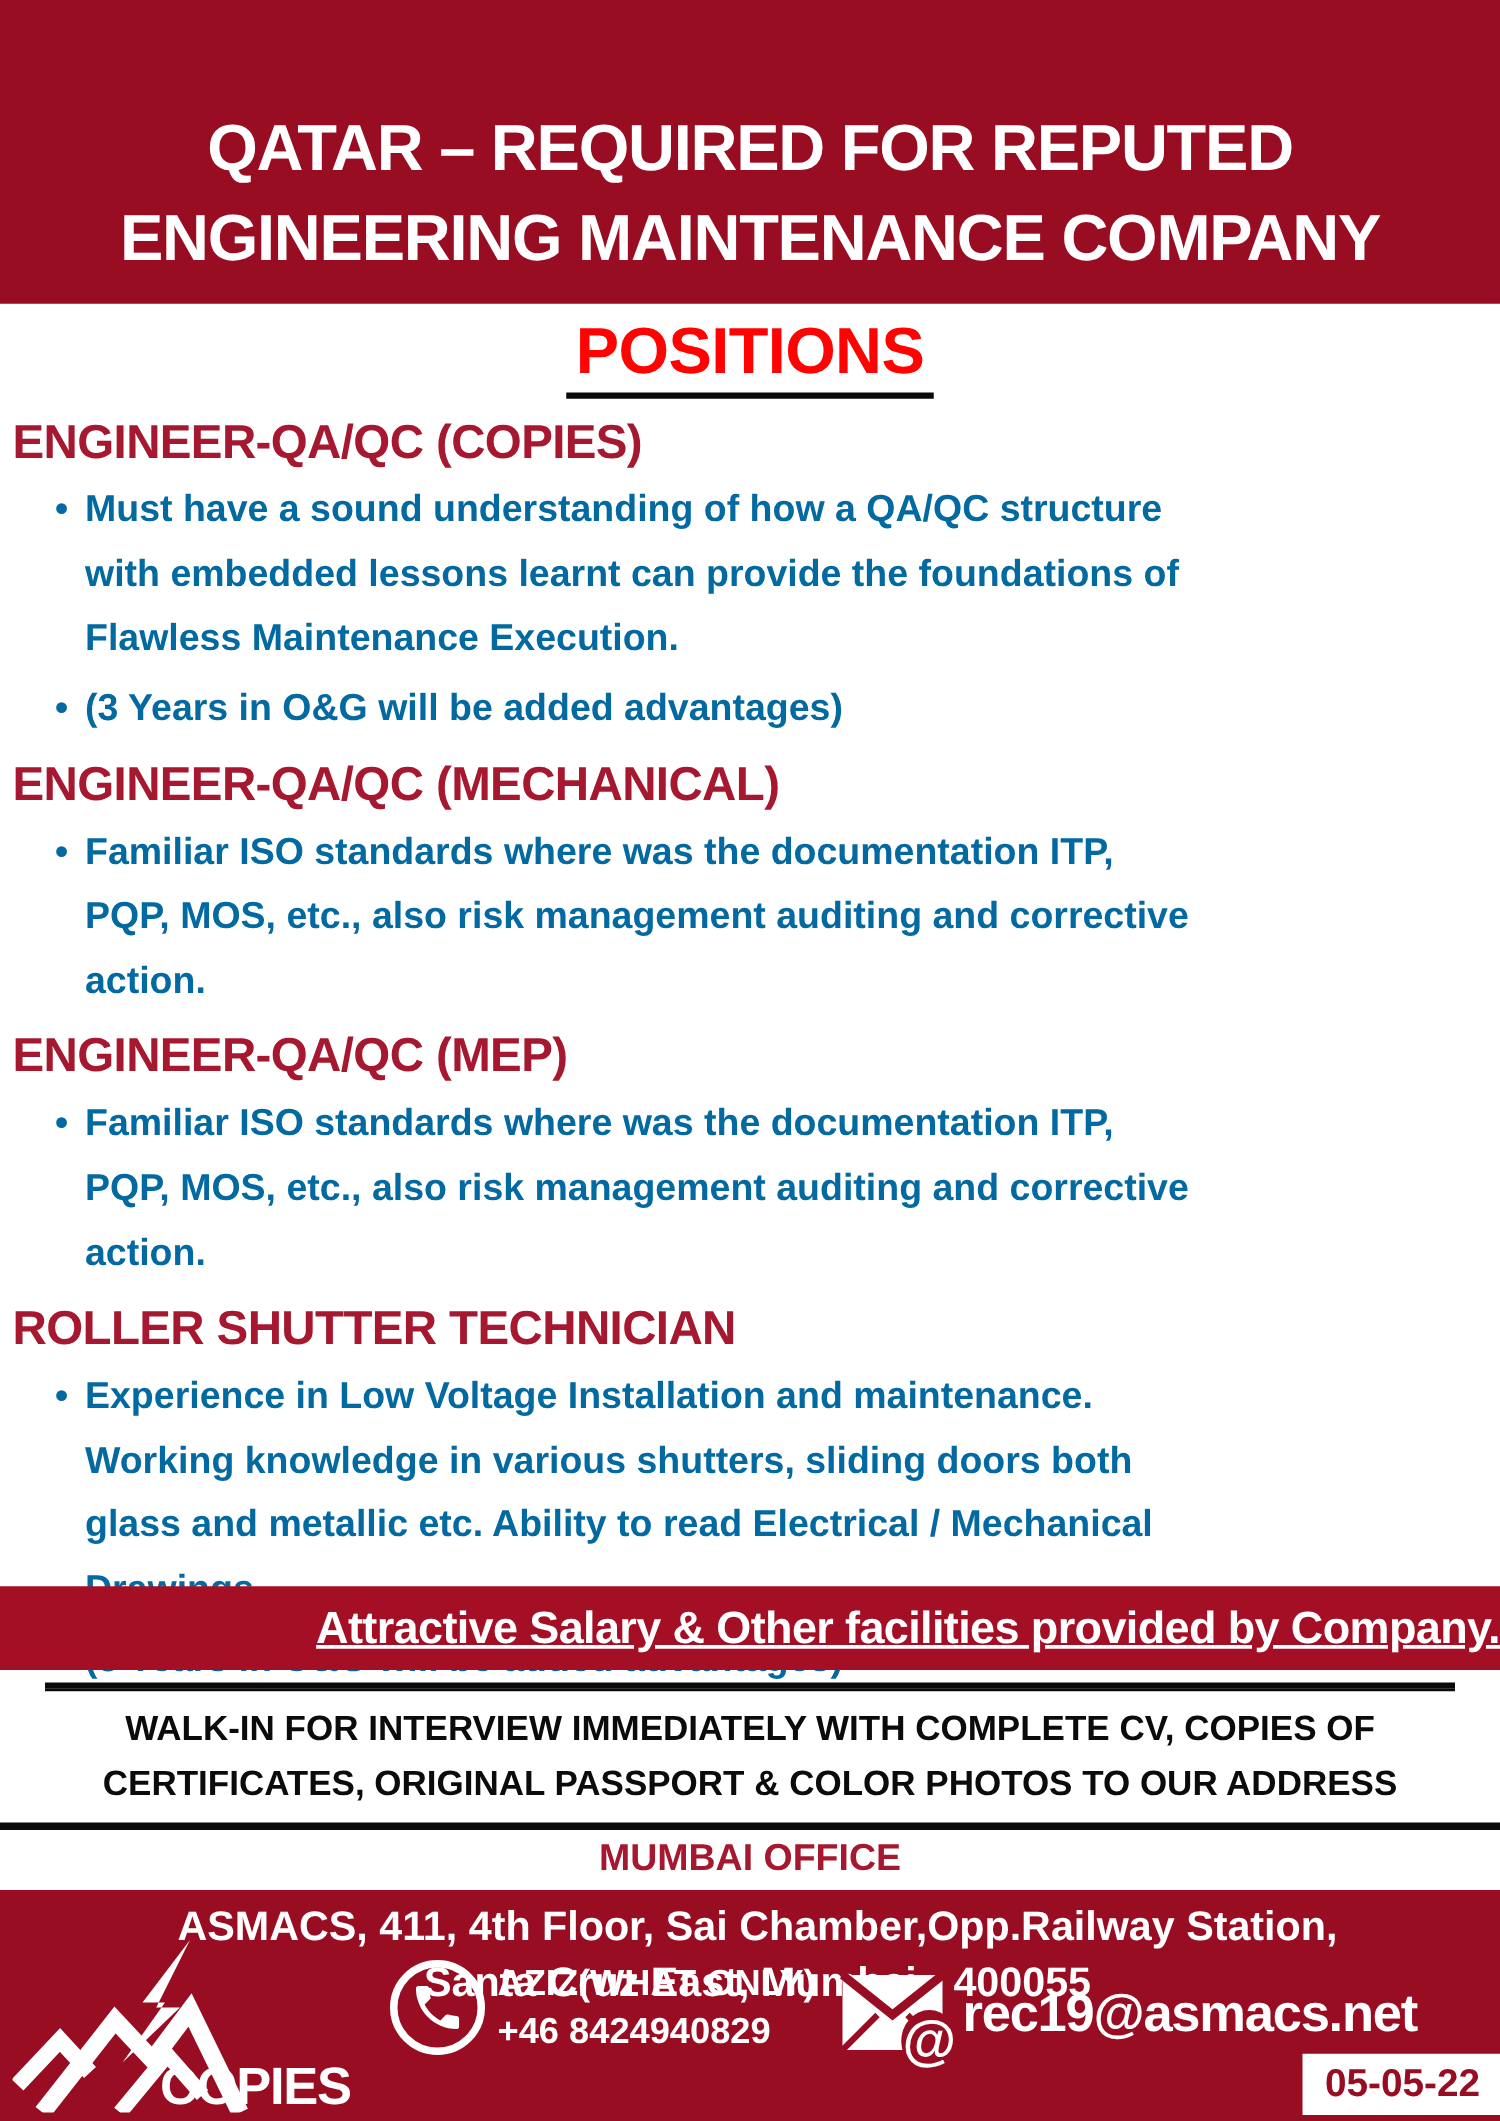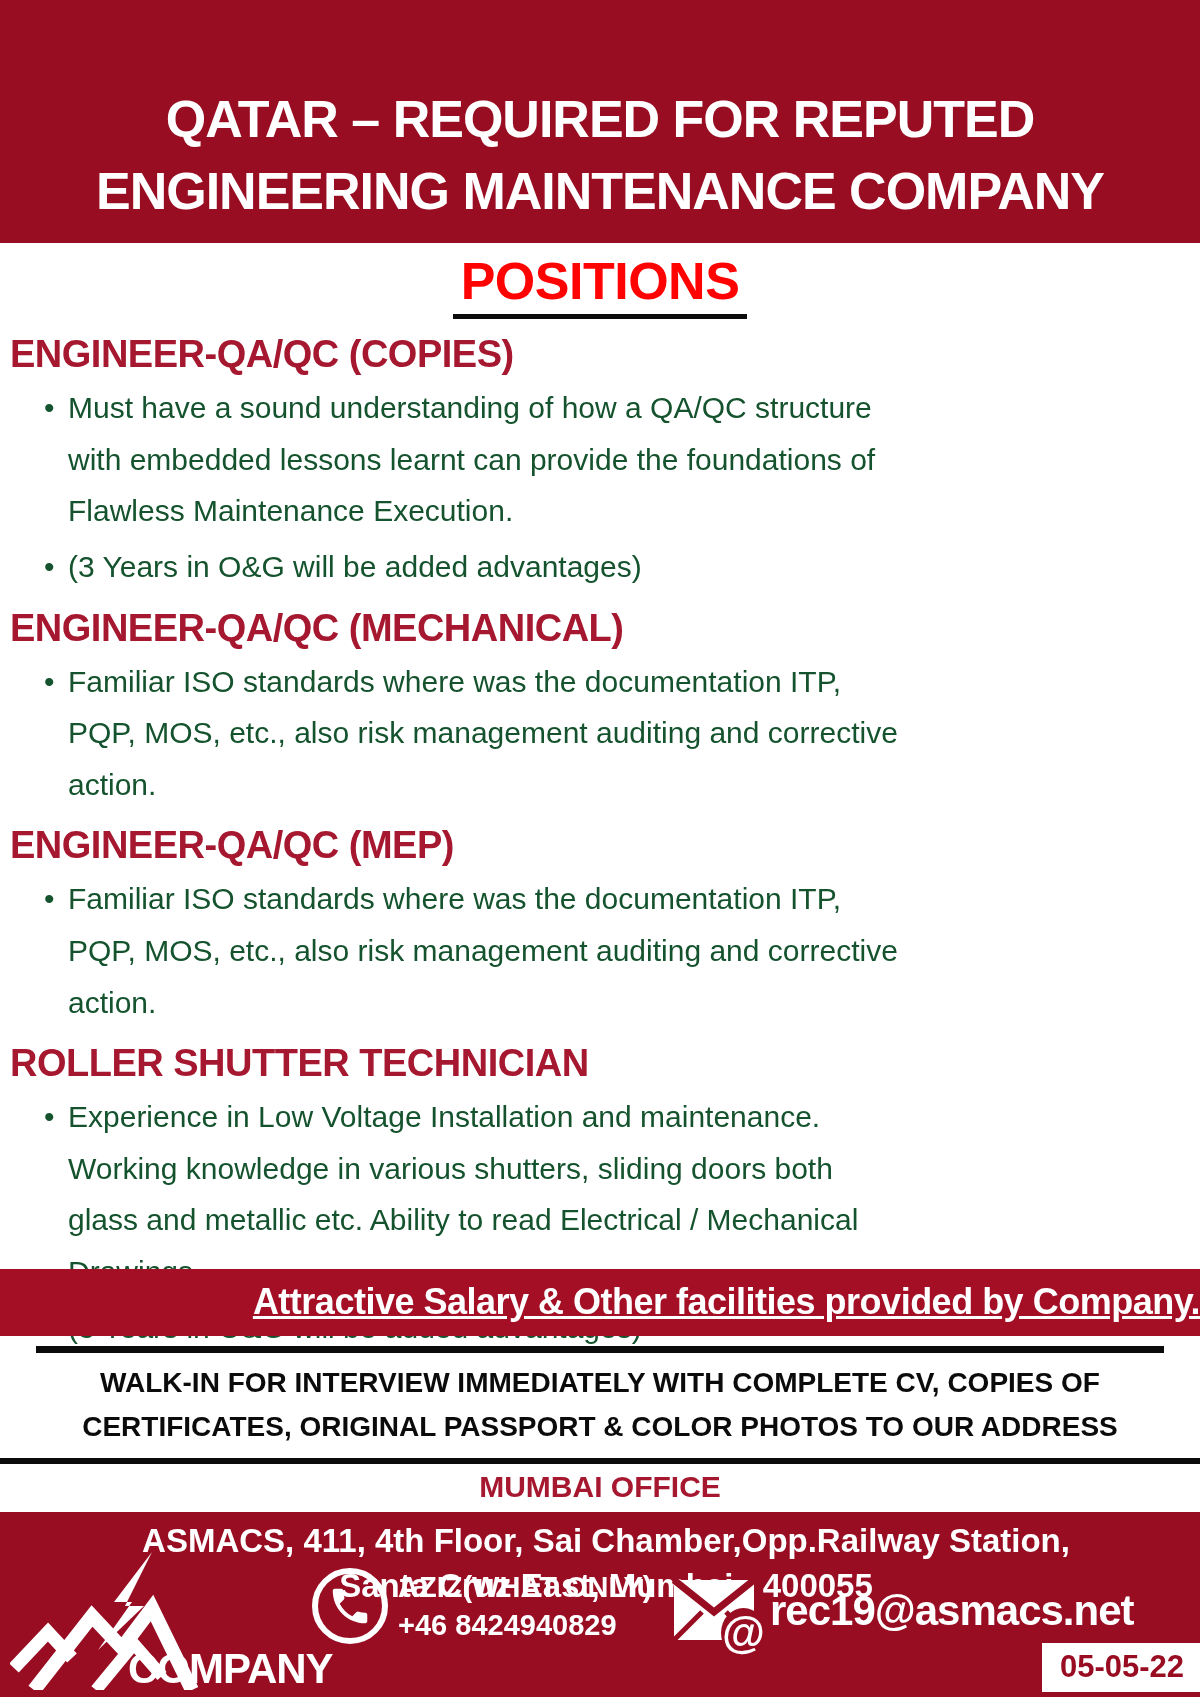--- a/index.html
+++ b/index.html
@@ -44,23 +44,23 @@
     font-weight:800;
     letter-spacing:-0.5px;
     margin:14px 0 6px;
     padding-left:10px;
   }
   ul.bullets { list-style:none; padding:0 40px 0 42px; }
   ul.bullets li {
     position:relative;
     padding-left:26px;
     font-size:30px;
-    font-weight:normal;
+    font-weight:bold;
     line-height:1.72;
-    color:#14532d;
+    color:#0369a1;
     margin-bottom:4px;
     white-space:pre-line;
   }
   ul.bullets li::before {
     content:"\2022";
     position:absolute;
     left:2px; top:0;
     font-size:30px;
   }
 
@@ -218,21 +218,21 @@
       <div class="footer-address">ASMACS, 411, 4th Floor, Sai Chamber,Opp.Railway Station,
 Santa Cruz East, Mumbai - 400055</div>
 
       <div class="logo-block">
         <svg class="logo-mountain" width="190" height="140" viewBox="0 0 190 140">
           <polygon points="142,2 104,52 122,52 88,100 134,56 115,56" fill="#ffffff"></polygon>
           <path d="M4,118 L38,82 L62,108" fill="none" stroke="#ffffff" stroke-width="13"></path>
           <path d="M24,140 L82,66 L112,98 L142,58 L182,140" fill="none" stroke="#ffffff" stroke-width="14"></path>
           <path d="M86,140 L124,94 L152,126" fill="none" stroke="#ffffff" stroke-width="12"></path>
         </svg>
-        <span class="logo-text">COMPANY</span>
+        <span class="logo-text">COPIES</span>
       </div>
 
       <div class="phone-group">
         <div class="phone-icon">
           <svg width="46" height="46" viewBox="0 0 24 24">
             <path fill="#ffffff" d="M6.62 10.79c1.44 2.83 3.76 5.14 6.59 6.59l2.2-2.2c.27-.27.67-.36 1.02-.24 1.12.37 2.33.57 3.57.57.55 0 1 .45 1 1V20c0 .55-.45 1-1 1-9.39 0-17-7.61-17-17 0-.55.45-1 1-1h3.5c.55 0 1 .45 1 1 0 1.25.2 2.45.57 3.57.11.35.03.74-.25 1.02l-2.2 2.2z"></path>
           </svg>
         </div>
         <div class="phone-lines">
           <div>AZIZ(WHAT ONLY)</div>

